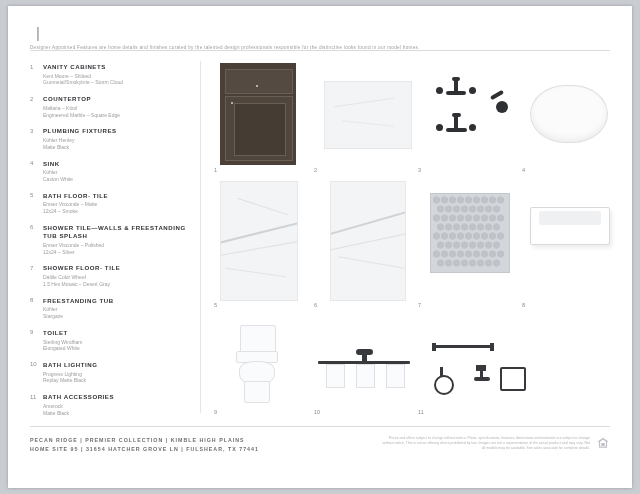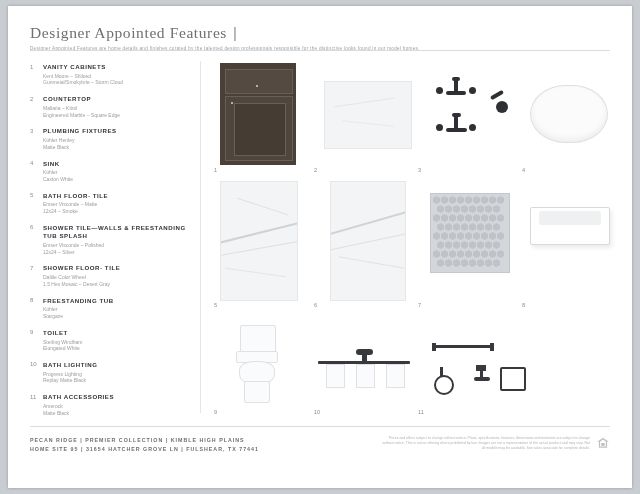--- a/index.html
+++ b/index.html
@@ -98,21 +98,20 @@
   .sh{position:absolute;background:#37393c;}
   .wht{position:absolute;background:#fafbfc;border:1px solid #dfe1e4;}
 </style>
 </head>
 <body>
 
 <div class="page">
 
   <div class="header">
     <div class="title-row">
-      <span class="title-main">Designer Appointed Features</span>
       <span class="title-div">|</span>
     </div>
     <div class="subhead">Designer Appointed Features are home details and finishes curated by the talented design professionals responsible for the distinctive looks found in our model homes.</div>
   </div>
   <div class="rule"></div>
 
   <div class="list">
     <div class="item">
       <div class="num">1</div>
       <div class="itxt">

